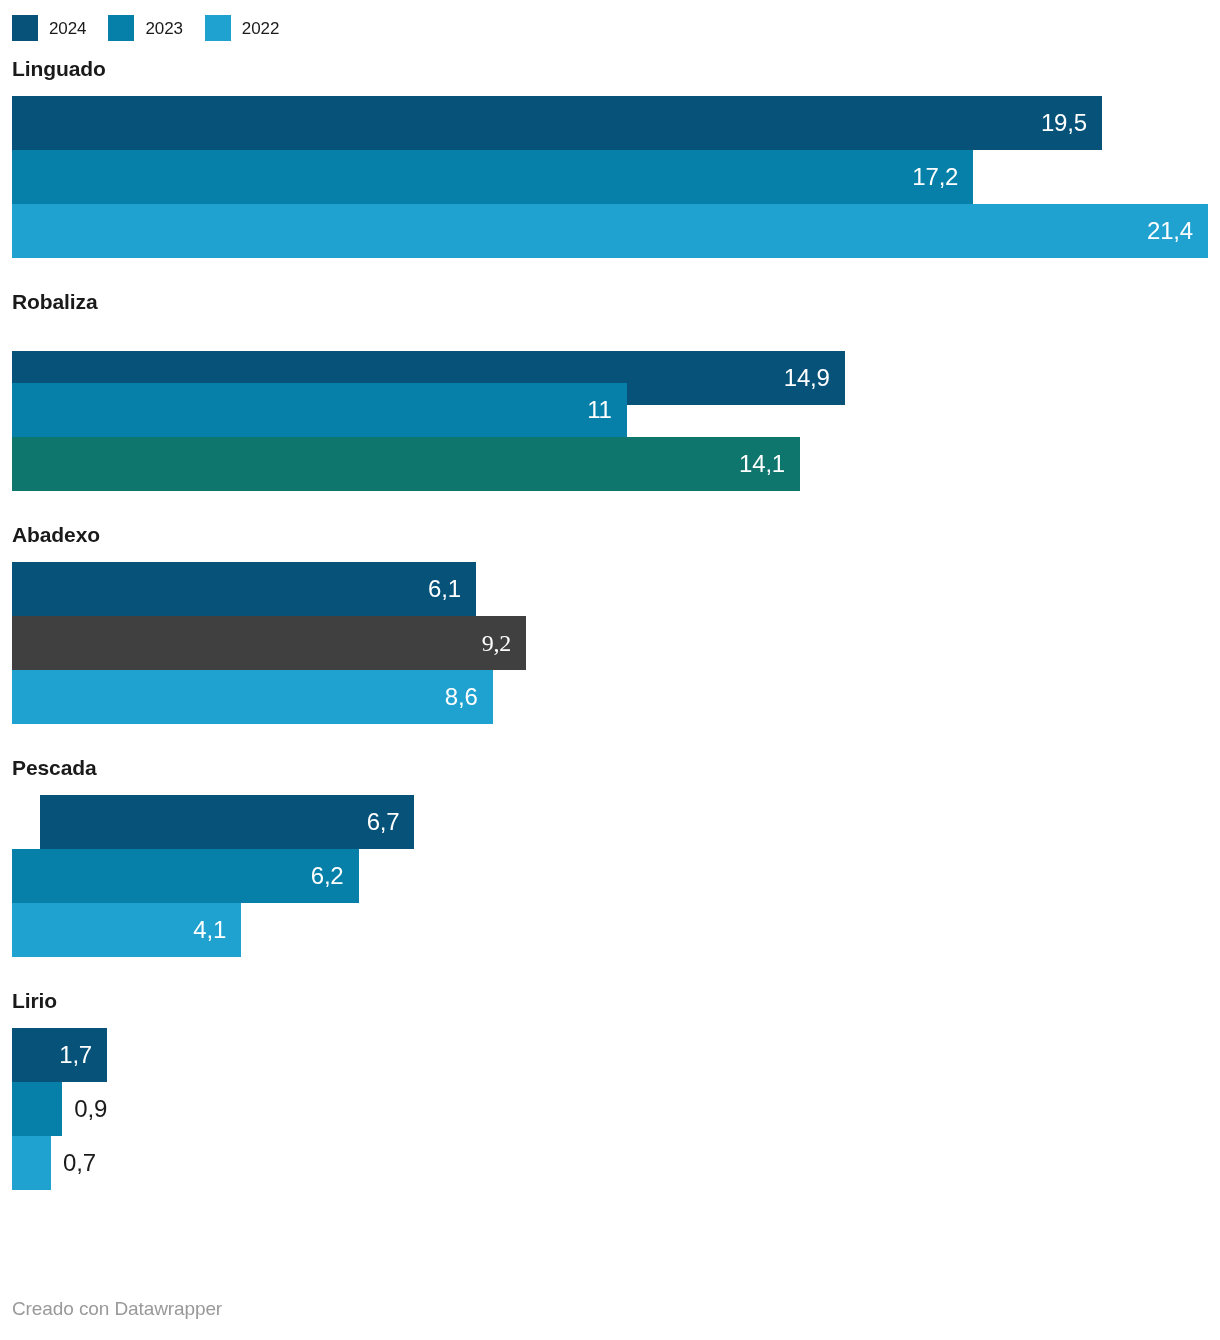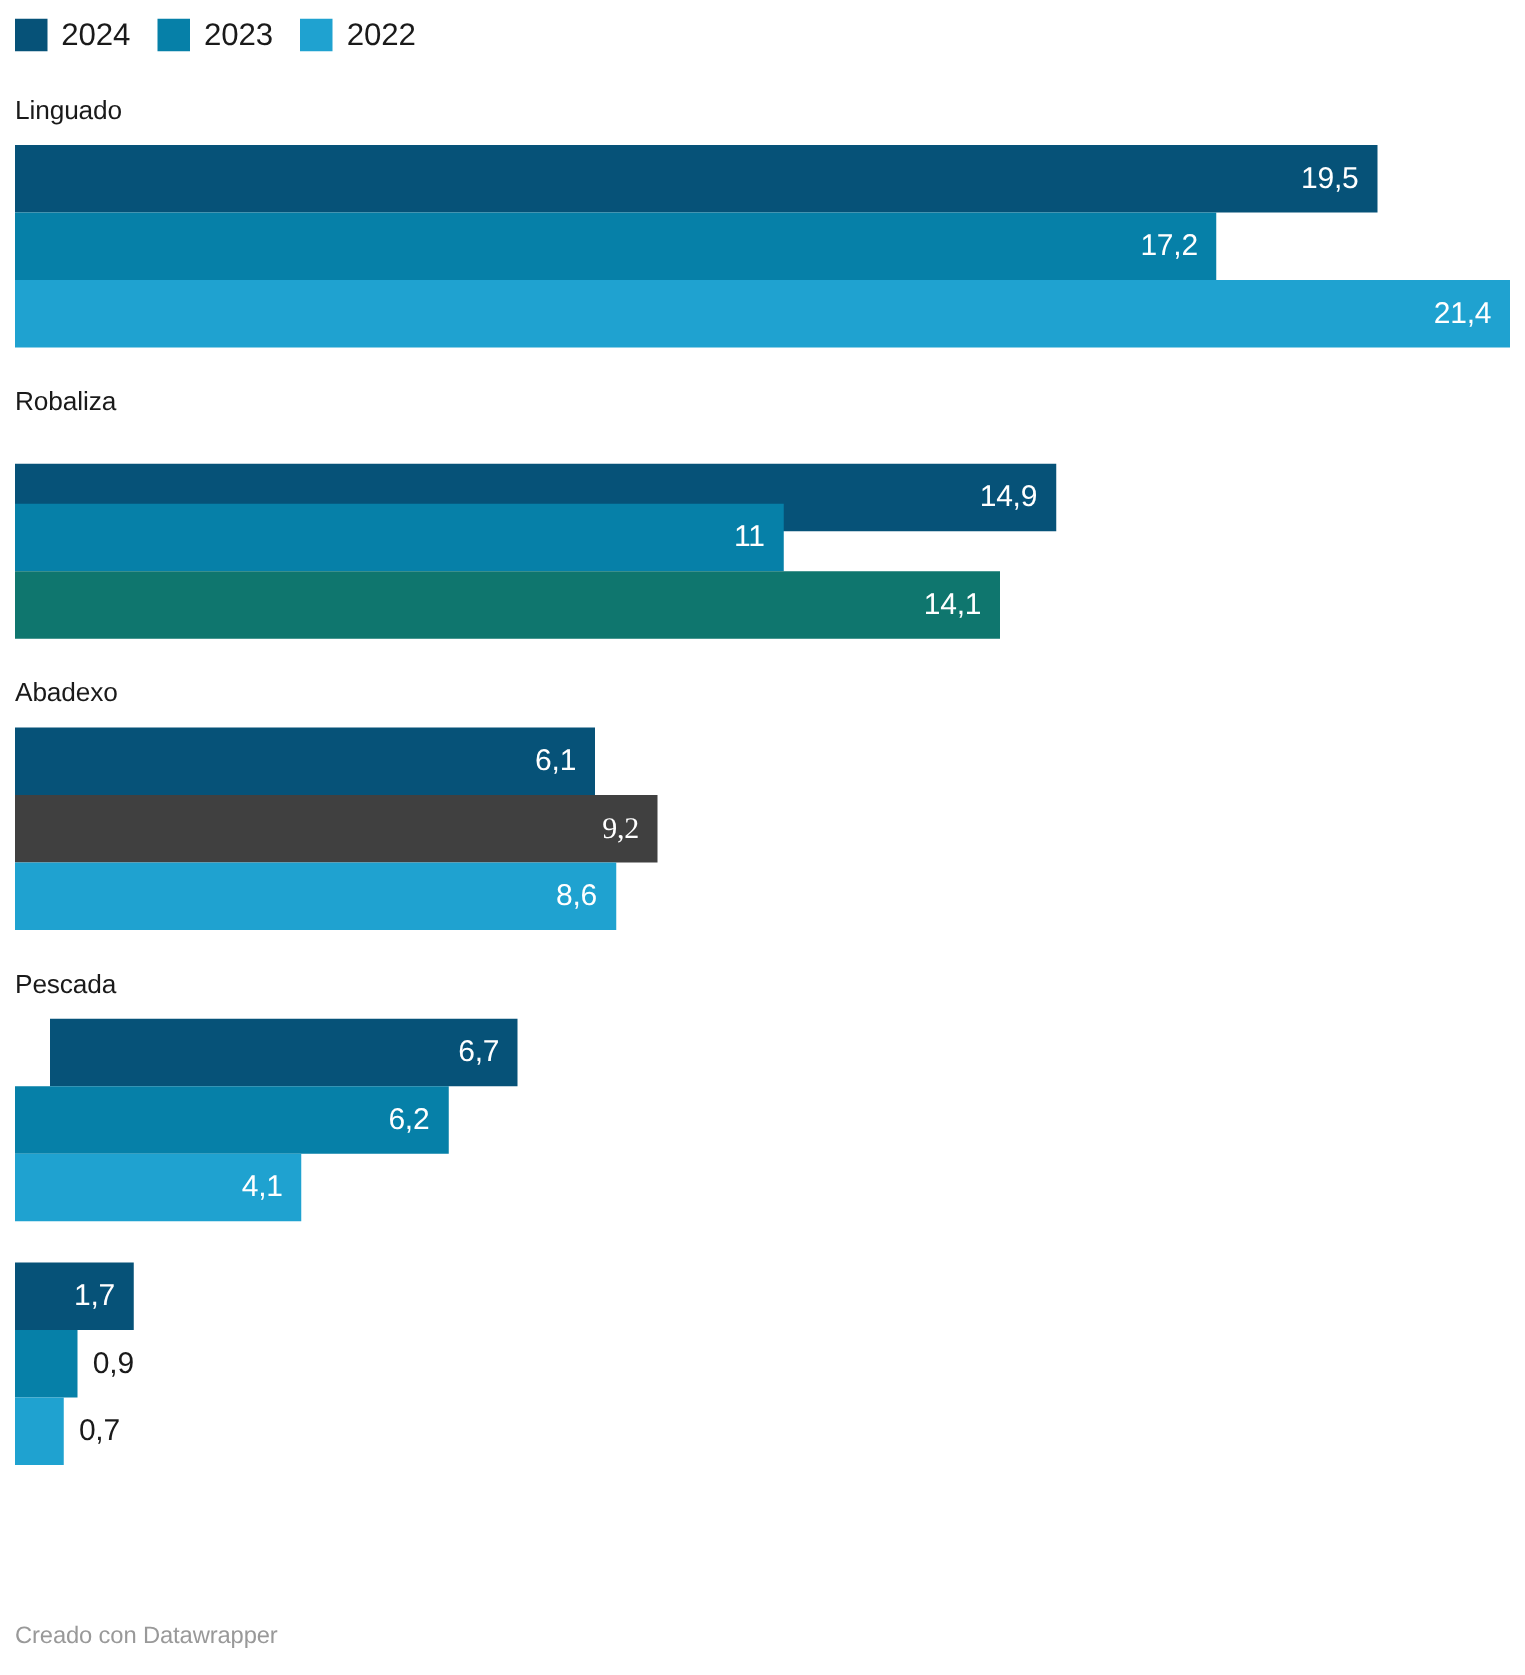--- a/index.html
+++ b/index.html
@@ -34,48 +34,47 @@
     display: flex;
     align-items: center;
     margin-right: 22px;
   }
   .legend-swatch {
     width: 26px;
     height: 26px;
     flex: 0 0 auto;
   }
   .legend-label {
-    font-size: 25px;
+    font-size: 17px;
     color: #1a1a1a;
     line-height: 1;
     margin-left: 11px;
     letter-spacing: -0.1px;
     white-space: nowrap;
   }
 
   
   .groups {
     position: absolute;
     left: 0;
     top: 58px;
     width: 1220px;
   }
   .group {
     position: relative;
     margin-bottom: 33px;
   }
   .group-title {
     font-size: 21px;
-    font-weight: normal;
+    font-weight: bold;
     color: #1a1a1a;
     padding-left: 12px;
     line-height: 1;
     margin-bottom: 17px;
     letter-spacing: -0.1px;
-    margin-top: 20px;
   }
   .bars {
     position: relative;
     padding-left: 12px;
   }
   .bar-row {
     position: relative;
     height: 54px;
     display: flex;
     align-items: center;
@@ -210,20 +209,21 @@
             </div>
           </div>
           <div class="bar-row">
             <div class="bar" style="width: 229.14px; background: rgb(31, 162, 208);">
               <span class="bar-value">4,1</span>
             </div>
           </div>
         </div>
       </div>
       <div class="group">
+        <div class="group-title">Lirio</div>
         <div class="bars">
           <div class="bar-row">
             <div class="bar" style="width: 95.0093px; background: rgb(6, 82, 120);">
               <span class="bar-value">1,7</span>
             </div>
           </div>
           <div class="bar-row">
             <div class="bar" style="width: 50.2991px; background: rgb(6, 128, 168);">
               <span class="bar-value outside">0,9</span>
             </div>

